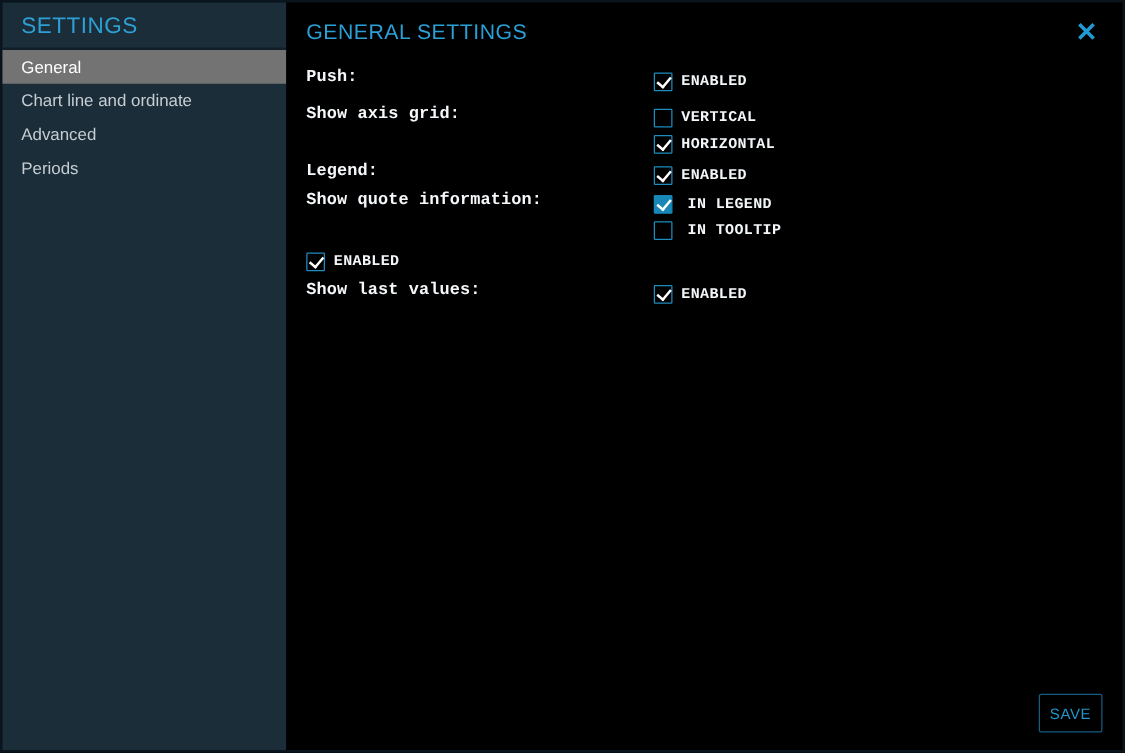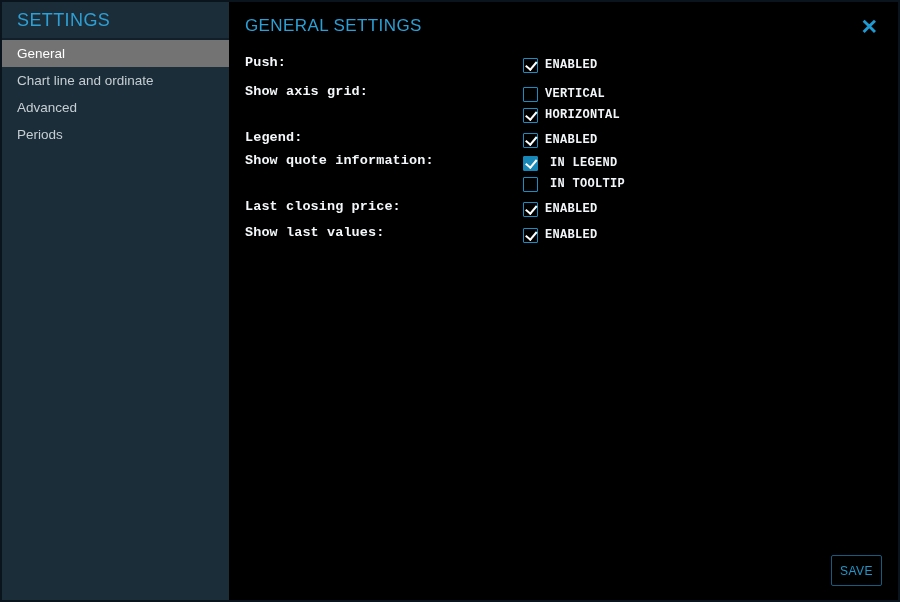--- a/index.html
+++ b/index.html
@@ -207,21 +207,20 @@
     <span class="checkbox checked filled"></span>
     <span class="option-label">IN LEGEND</span>
   </label>
             <label class="option wide-gap">
     <span class="checkbox"></span>
     <span class="option-label">IN TOOLTIP</span>
   </label>
           </div>
   </div>
         <div class="form-row">
-    <div class="row-label">Last closing price:</div>
     <div class="row-options">
             <label class="option">
     <span class="checkbox checked"></span>
     <span class="option-label">ENABLED</span>
   </label>
           </div>
   </div>
         <div class="form-row">
     <div class="row-label">Show last values:</div>
     <div class="row-options">

